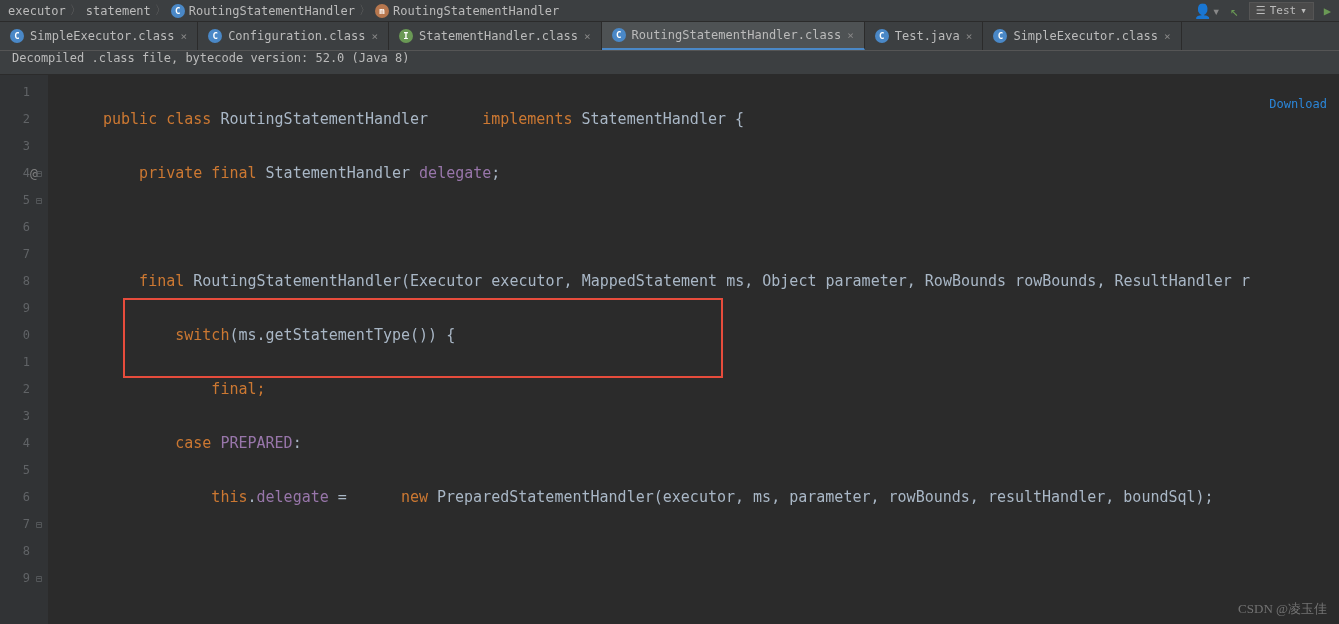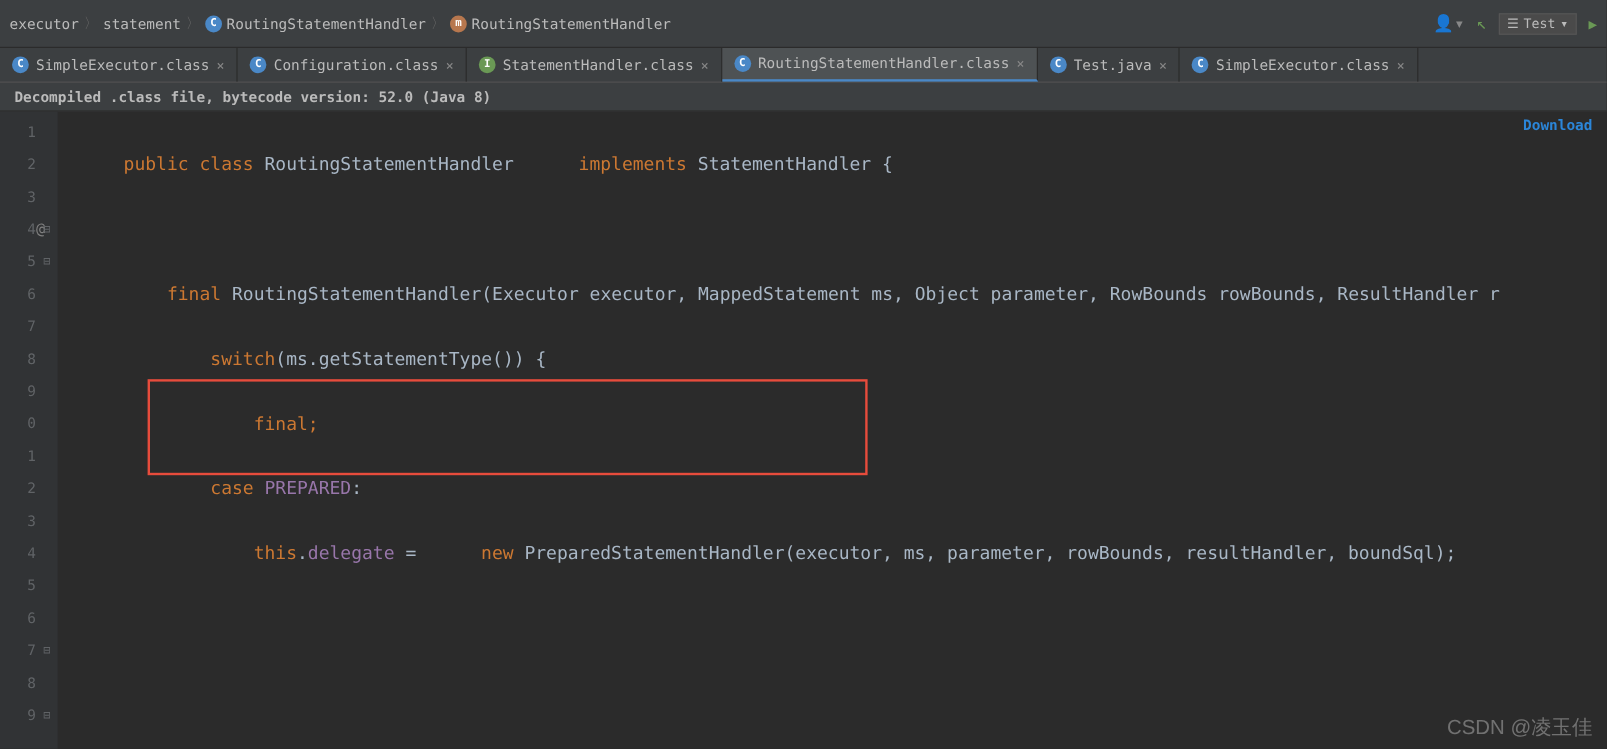--- a/index.html
+++ b/index.html
@@ -7,21 +7,21 @@
   font-family: 'Consolas', 'Monaco', monospace;
   background: #2b2b2b;
   color: #a9b7c6;
   font-size: 13px;
   width: 1339px;
   height: 624px;
   overflow: hidden;
   position: relative;
 }
 .top-bar {
-  height: 40px;
+  height: 22px;
   background: #3c3f41;
   display: flex;
   align-items: center;
   justify-content: space-between;
   border-bottom: 1px solid #2b2b2b;
 }
 .breadcrumb {
   display: flex;
   align-items: center;
   gap: 4px;
@@ -71,27 +71,25 @@
 }
 .tab-close { color: #888; font-size: 11px; }
 .file-icon-c { width: 14px; height: 14px; display: inline-flex; align-items: center; justify-content: center; border-radius: 50%; font-size: 9px; font-weight: bold; }
 .file-icon-blue { background: #4a88c7; color: #fff; }
 .file-icon-green { background: #6a9955; color: #fff; }
 .file-icon-m { background: #b7774e; color: #fff; }
 .banner {
   height: 24px;
   background: #3c3f41;
   display: flex;
-  align-items: center;
   justify-content: space-between;
   padding: 0 12px;
   font-size: 12px;
   color: #bbbbbb;
   border-bottom: 1px solid #2b2b2b;
-  font-weight: bold;
 }
 .download-link {
   color: #2b86d9;
   cursor: pointer;
   margin-top: 46px;
 }
 .editor {
   display: flex;
   height: calc(624px - 22px - 29px - 24px);
   position: relative;
@@ -138,22 +136,22 @@
   left: 75px;
   top: 223px;
   width: 600px;
   height: 80px;
 }
 .watermark {
   position: absolute;
   bottom: 6px;
   right: 12px;
   color: rgba(220,220,220,0.4);
-  font-size: 17px;
-  font-family: Liberation Sans, sans-serif;
+  font-size: 13px;
+  font-family: Liberation Serif, serif;
 }
 .at-icon {
   position: absolute;
   left: 30px;
   font-size: 13px;
   color: #808080;
 }
 .icon-user { color: #888; font-size: 14px; }
 .icon-hammer { color: #6a9955; font-size: 14px; }
 .icon-play { color: #6a9955; font-size: 12px; }
@@ -265,20 +263,21 @@
         <div class="gutter-icon"></div>
       <div class="gutter-icon"></div>
         <div class="gutter-icon"></div>
       <div class="gutter-icon">⊟</div>
       <div class="gutter-icon"></div>
       <div class="gutter-icon">⊟</div>
     </div>
   </div>
   <div class="code">
 <div><span class="kw">public class </span><span>RoutingStatementHandler </span><span class="kw">implements </span><span>StatementHandler {</span></div>
+<div><span class="kw">    private final </span><span>StatementHandler </span><span class="field">delegate</span><span>;</span></div>
 <div> </div>
 <div><span class="kw">    final </span><span>RoutingStatementHandler</span><span>(Executor executor, MappedStatement ms, Object parameter, RowBounds rowBounds, ResultHandler r</span></div>
 <div><span class="kw">        switch</span><span>(ms.getStatementType()) {</span></div>
 <div><span class="kw">            final;</span></div>
 <div><span class="kw">        case </span><span class="field">PREPARED</span><span>:</span></div>
 <div><span class="kw">            this</span><span>.</span><span class="field">delegate </span><span>= </span><span class="kw">new </span><span>PreparedStatementHandler(executor, ms, parameter, rowBounds, resultHandler, boundSql);</span></div>
 
 
 
 

